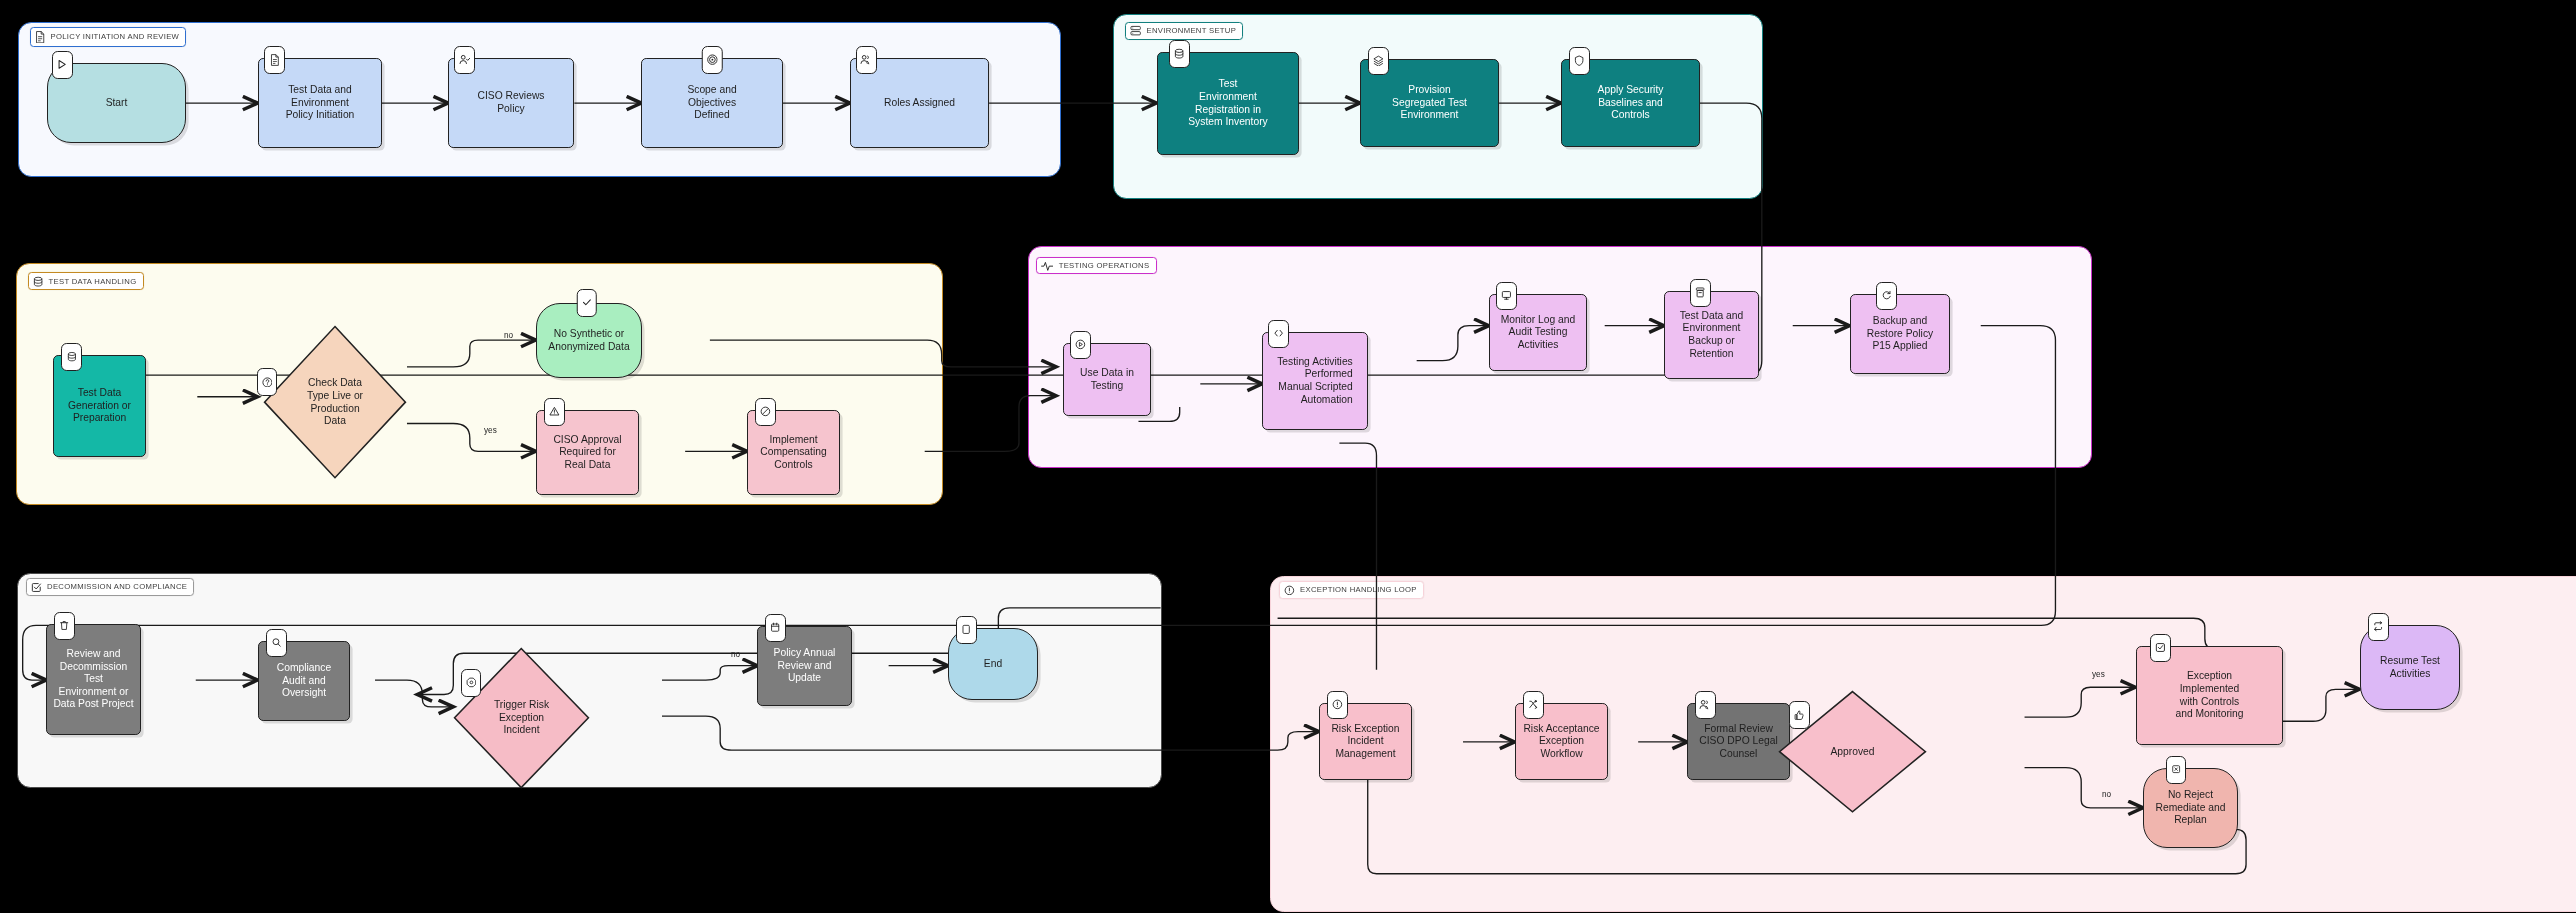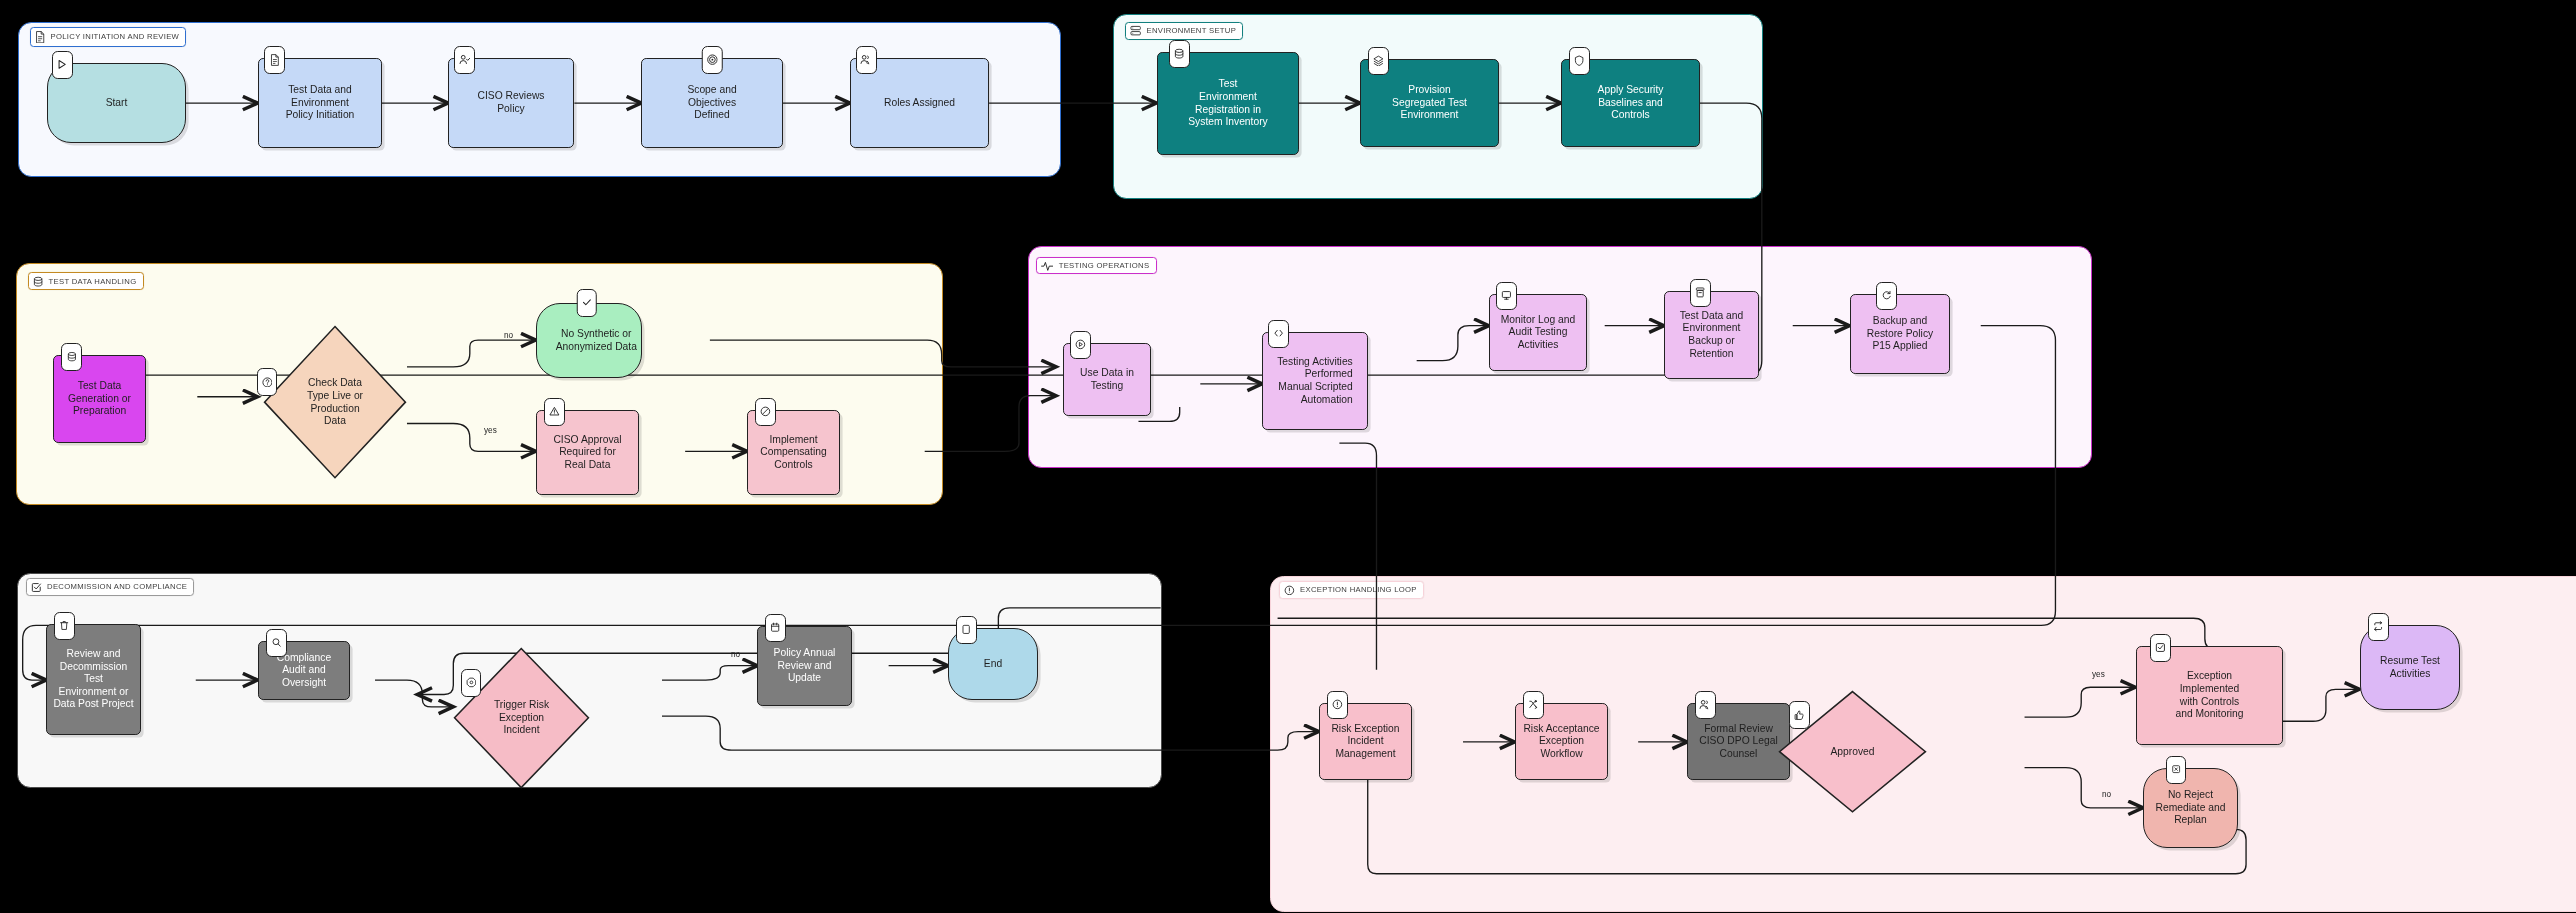--- a/index.html
+++ b/index.html
@@ -243,21 +243,21 @@
     <span>
       <svg width="10.3" height="11.3" viewBox="0 0 22 24">
           <ellipse cx="11" cy="6" rx="8" ry="3.4" fill="#fff" stroke="#222" stroke-width="1.8"></ellipse>
           <path d="M3 6v12c0 1.9 3.6 3.4 8 3.4s8-1.5 8-3.4V6" fill="none" stroke="#222" stroke-width="1.8"></path>
           <path d="M3 12c0 1.9 3.6 3.4 8 3.4s8-1.5 8-3.4" fill="none" stroke="#222" stroke-width="1.8"></path>
         </svg>
     </span>
     <span>TEST DATA HANDLING</span>
   </div>
 
-  <div class="node rect" style="left:53px;top:355px;width:93px;height:88px;background:#d946ef;">
+  <div class="node rect" style="left:53px;top:355px;width:93px;height:102px;background:#14b8a6;">
     <span class="badge" style="left:7.2px;">
       <svg width="9.8" height="11.3" viewBox="0 0 22 24">
           <ellipse cx="11" cy="6" rx="8" ry="3.4" fill="#fff" stroke="#222" stroke-width="1.9"></ellipse>
           <path d="M3 6v12c0 1.9 3.6 3.4 8 3.4s8-1.5 8-3.4V6" fill="none" stroke="#222" stroke-width="1.9"></path>
           <path d="M3 12c0 1.9 3.6 3.4 8 3.4s8-1.5 8-3.4" fill="none" stroke="#222" stroke-width="1.9"></path>
         </svg>
     </span>
     <span class="lbl">Test Data
 Generation or
 Preparation</span>
@@ -273,21 +273,21 @@
           <path d="M9.2 9a3 3 0 1 1 4.1 2.8c-.8.4-1.3 1-1.3 2" fill="none" stroke="#222" stroke-width="2" stroke-linecap="round"></path>
           <circle cx="12" cy="17.2" r="1.2" fill="#222"></circle>
         </svg>
     </span>
     <span class="lbl">Check Data
 Type Live or
 Production
 Data</span>
   </div>
 
-  <div class="node round" style="left:536px;top:303px;width:106px;height:75px;background:#a9eec0;justify-content:flex-end;">
+  <div class="node round" style="left:536px;top:303px;width:106px;height:75px;background:#a9eec0;">
     <span class="badge c" style="left:48%;top:-15.5px;">
       <svg width="10.3" height="10.3" viewBox="0 0 24 24">
           <path d="M4 12.5 L9.5 18 L20 6.5" fill="none" stroke="#222" stroke-width="2.4" stroke-linecap="round" stroke-linejoin="round"></path>
         </svg>
     </span>
     <span class="lbl">No Synthetic or
 Anonymized Data</span>
   </div>
 
   <div class="node rect" style="left:536px;top:410px;width:103px;height:85px;background:#f6c4ce;">
@@ -410,21 +410,21 @@
           <path d="M3 6h16M8.5 6V3.5h5V6M5 6l1 15h10l1-15" fill="none" stroke="#222" stroke-width="1.9" stroke-linecap="round" stroke-linejoin="round"></path>
         </svg>
     </span>
     <span class="lbl">Review and
 Decommission
 Test
 Environment or
 Data Post Project</span>
   </div>
 
-  <div class="node rect" style="left:258px;top:641px;width:92px;height:59px;background:#7d7d7d;color:#fff;">
+  <div class="node rect" style="left:258px;top:641px;width:92px;height:80px;background:#7d7d7d;color:#fff;">
     <span class="badge" style="left:7.2px;">
       <svg width="10.8" height="10.8" viewBox="0 0 24 24">
           <circle cx="11" cy="10.5" r="6.5" fill="none" stroke="#222" stroke-width="2"></circle>
           <path d="M15.8 15.4 L20.5 20.5" stroke="#222" stroke-width="2" stroke-linecap="round"></path>
         </svg>
     </span>
     <span class="lbl">Compliance
 Audit and
 Oversight</span>
   </div>

